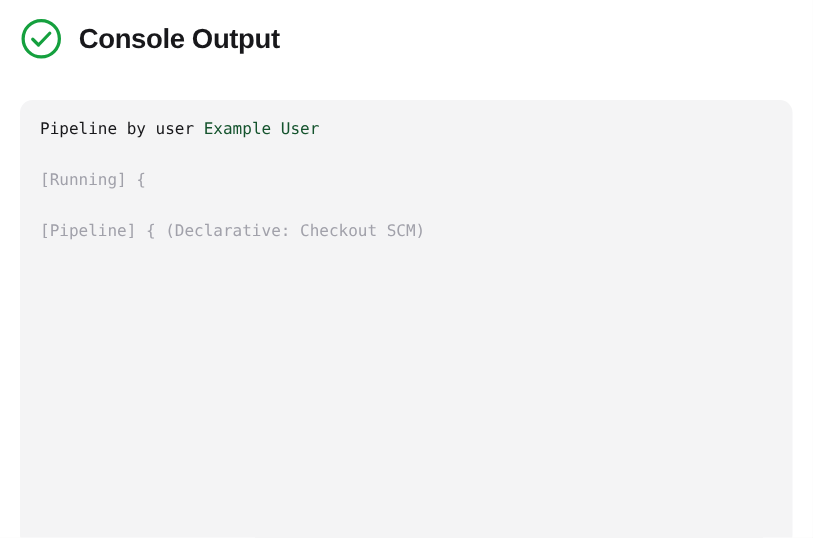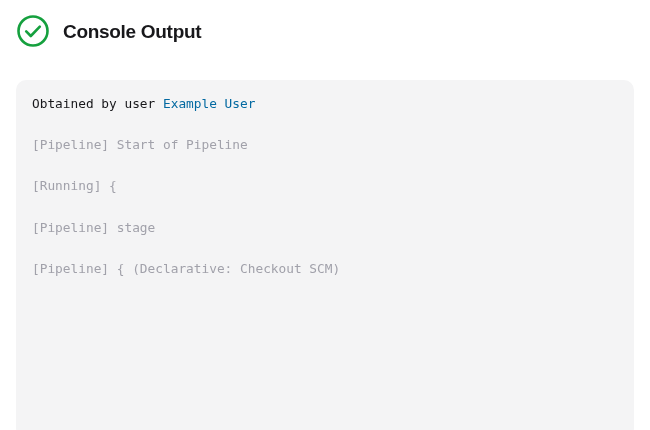--- a/index.html
+++ b/index.html
@@ -34,21 +34,21 @@
 
   .status-icon {
     width: 34px;
     height: 34px;
     flex: 0 0 34px;
     display: block;
   }
 
   .page-title {
     font-family: "Liberation Sans", sans-serif;
-    font-size: 19px;
+    font-size: 22px;
     font-weight: bold;
     color: #18181b;
     letter-spacing: -0.3px;
     line-height: 1;
     white-space: nowrap;
   }
 
   
   .console-panel {
     position: absolute;
@@ -71,41 +71,39 @@
     white-space: pre-wrap;
     word-break: break-word;
   }
 
   .log-line {
     display: block;
     white-space: pre-wrap;
   }
 
   .seg-plain  { color: #18181b; }
-  .seg-link   { color: #0369a1; }
+  .seg-link   { color: #14532d; }
   .seg-muted  { color: #a1a1aa; }
 </style>
 </head>
 <body>
 
 <div class="page">
 
   <div class="header">
     <svg class="status-icon" viewBox="0 0 34 34" xmlns="http://www.w3.org/2000/svg">
       <circle cx="17" cy="17" r="14.5" fill="none" stroke="#15a03e" stroke-width="2.6"></circle>
       <path d="M10.2 17.4 L14.8 22 L23.8 12.6" fill="none" stroke="#15a03e" stroke-width="2.6" stroke-linecap="round" stroke-linejoin="round"></path>
     </svg>
     <div class="page-title">Console Output</div>
   </div>
 
   <div class="console-panel">
-    <div class="console-log" id="console-log"><span class="log-line"><span class="seg-plain">Obtained by user </span><span class="seg-link">Example User</span></span>
-<span class="log-line"><span class="seg-muted">[Pipeline] Start of Pipeline</span></span>
+    <div class="console-log" id="console-log"><span class="log-line"><span class="seg-plain">Pipeline by user </span><span class="seg-link">Example User</span></span>
 <span class="log-line"><span class="seg-muted">[Running] {</span></span>
-<span class="log-line"><span class="seg-muted">[Pipeline] stage</span></span>
 <span class="log-line"><span class="seg-muted">[Pipeline] { (Declarative: Checkout SCM)</span></span>
 
 
 
 
 
 
 </div>
   </div>
 

